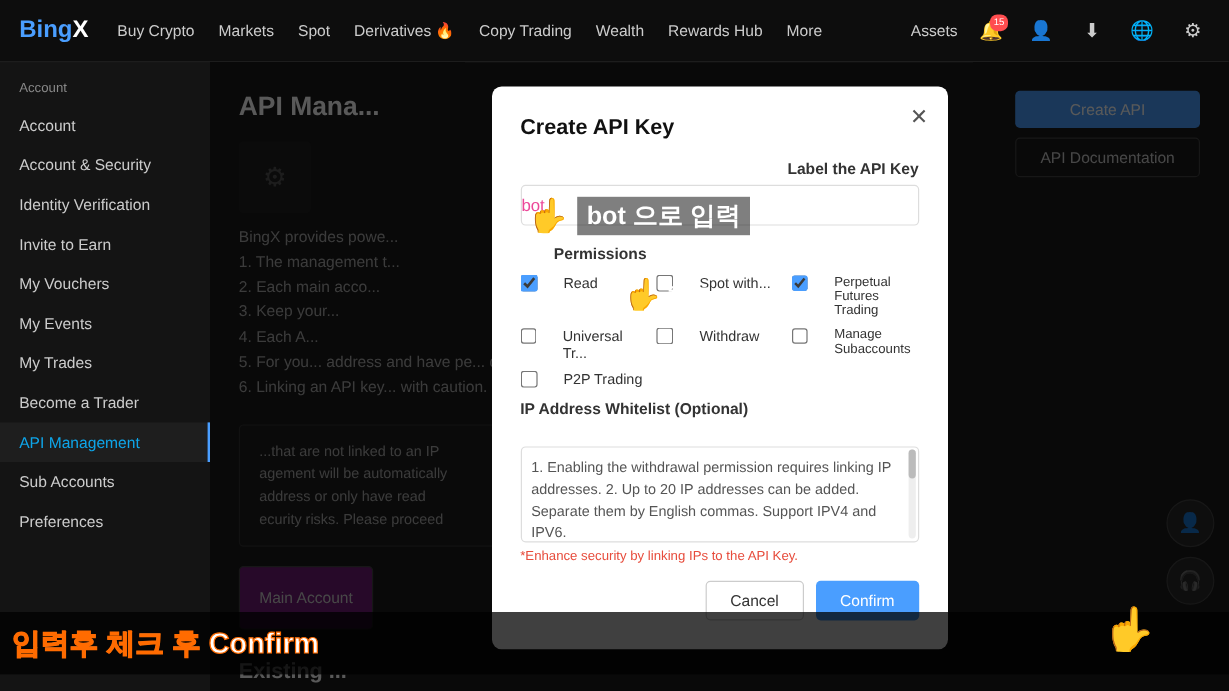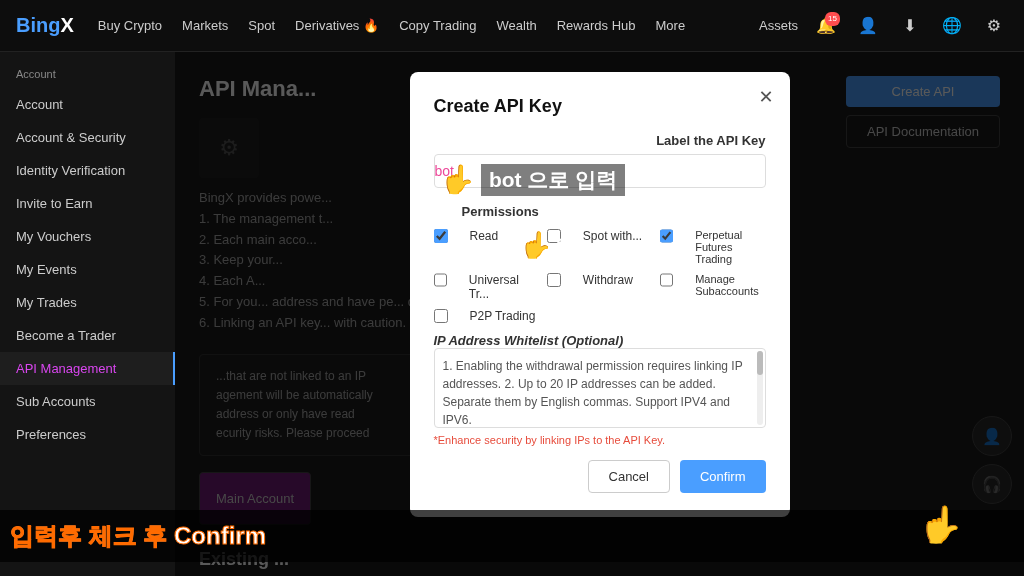--- a/index.html
+++ b/index.html
@@ -106,21 +106,21 @@
     .sidebar-item {
       padding: 9px 16px;
       font-size: 13px;
       color: #ccc;
       cursor: pointer;
       display: flex;
       align-items: center;
     }
     .sidebar-item.active {
       background: #1e1e1e;
-      color: #d946ef;
+      color: #0ea5e9;
       border-right: 2px solid #4a9eff;
     }
 
     
     .content-area {
       flex: 1;
       background: #1a1a1a;
       padding: 24px;
       overflow-y: auto;
       position: relative;
@@ -278,23 +278,22 @@
     .perm-row input[type="checkbox"] {
       width: 14px;
       height: 14px;
       cursor: pointer;
       accent-color: #4a9eff;
     }
     .ip-section-label {
       font-size: 13px;
       font-weight: 600;
       color: #333;
-      margin-bottom: 0;
+      margin-bottom: 24px;
       margin-top: 4px;
-      font-style: italic;
     }
     .ip-textarea-wrapper {
       border: 1px solid #ddd;
       border-radius: 4px;
       height: 80px;
       overflow-y: auto;
       padding: 8px;
       font-size: 12px;
       color: #555;
       line-height: 1.5;

